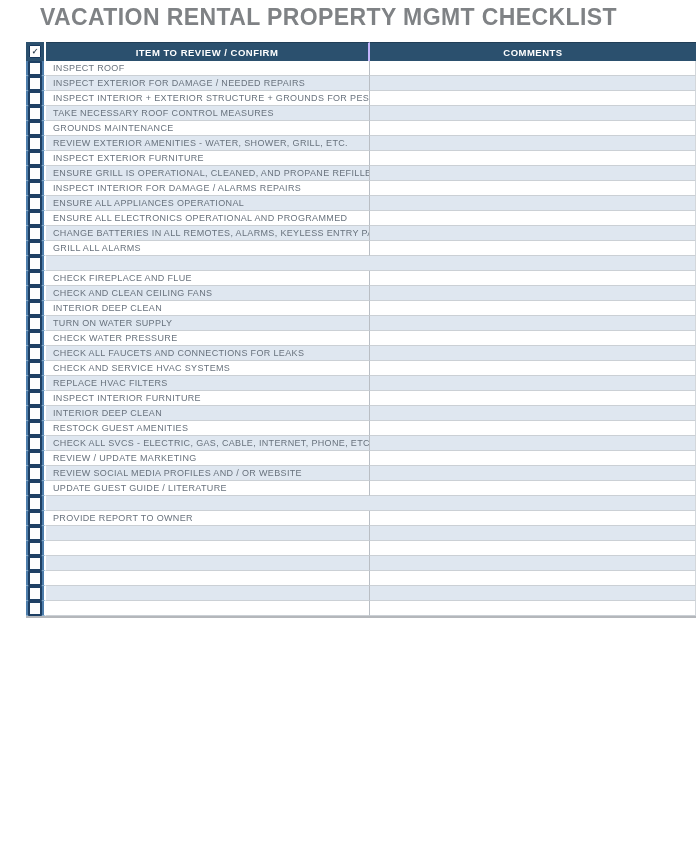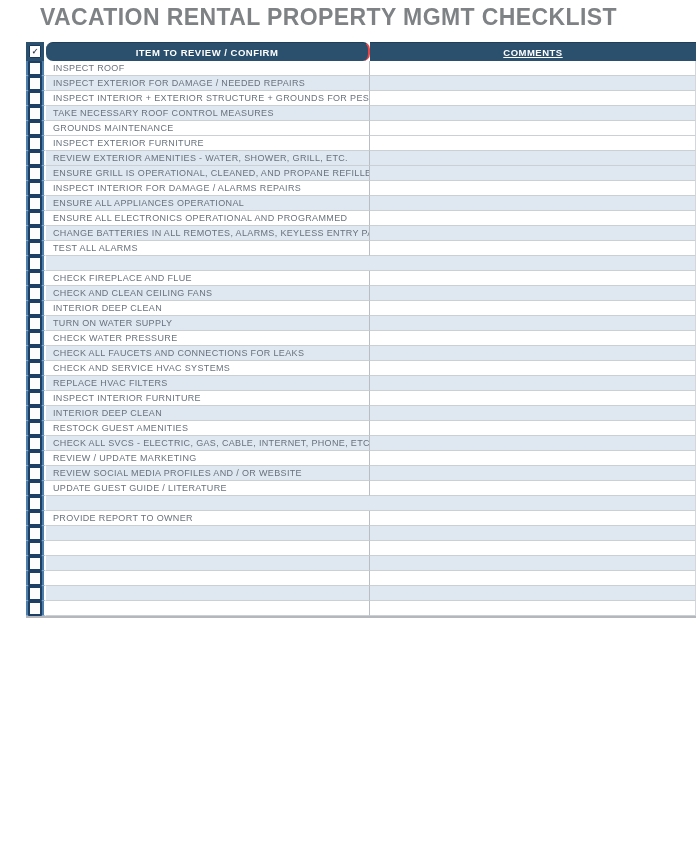--- a/index.html
+++ b/index.html
@@ -27,22 +27,22 @@
     width:10px;height:11px;background:#fdfdfd;border:1px solid #17375c;border-radius:1px;
     display:flex;align-items:center;justify-content:center;
     font-size:8px;line-height:8px;color:#2b3e50;font-weight:bold;
   }
   .hdr-cell{
     box-sizing:border-box;background:#2b506e;color:#ffffff;
     font-size:9.5px;font-weight:bold;letter-spacing:0.5px;
     display:flex;align-items:center;justify-content:center;
     border-top:1px solid #203e57;
   }
-  .hdr-item{flex:0 0 324px;width:324px;border-right:2px solid #ef4444;border-radius:7px;}
-  .hdr-comments{flex:1;text-decoration:underline;}
+  .hdr-item{flex:0 0 324px;width:324px;border-right:2px solid #c4b5fd;}
+  .hdr-comments{flex:1;}
 
   .row{display:flex;height:15px;}
   .cb-cell{
     flex:0 0 20px;width:20px;box-sizing:border-box;background:#4d7dab;
     border-right:2px solid #ffffff;border-bottom:1px solid #87accb;
     display:flex;align-items:center;justify-content:center;
   }
   .checkbox{
     width:10px;height:11px;background:#fdfdfd;border:2px solid #1d3f63;border-radius:1px;
   }
@@ -111,43 +111,43 @@
   </div>
         <div class="row">
     <div class="cb-cell">
       <span class="checkbox"></span>
     </div>
     <div class="item-cell">
       <span>GROUNDS MAINTENANCE</span>
     </div>
     <div class="comment-cell"></div>
   </div>
+        <div class="row alt">
+    <div class="cb-cell">
+      <span class="checkbox"></span>
+    </div>
+    <div class="item-cell">
+      <span>REVIEW EXTERIOR AMENITIES - WATER, SHOWER, GRILL, ETC.</span>
+    </div>
+    <div class="comment-cell"></div>
+  </div>
         <div class="row">
     <div class="cb-cell">
       <span class="checkbox"></span>
     </div>
     <div class="item-cell">
       <span>INSPECT EXTERIOR FURNITURE</span>
     </div>
     <div class="comment-cell"></div>
   </div>
         <div class="row alt">
     <div class="cb-cell">
       <span class="checkbox"></span>
     </div>
     <div class="item-cell">
-      <span>REVIEW EXTERIOR AMENITIES - WATER, SHOWER, GRILL, ETC.</span>
-    </div>
-    <div class="comment-cell"></div>
-  </div>
-        <div class="row alt">
-    <div class="cb-cell">
-      <span class="checkbox"></span>
-    </div>
-    <div class="item-cell">
       <span>ENSURE GRILL IS OPERATIONAL, CLEANED, AND PROPANE REFILLED</span>
     </div>
     <div class="comment-cell"></div>
   </div>
         <div class="row">
     <div class="cb-cell">
       <span class="checkbox"></span>
     </div>
     <div class="item-cell">
       <span>INSPECT INTERIOR FOR DAMAGE / ALARMS REPAIRS</span>
@@ -179,21 +179,21 @@
     <div class="item-cell">
       <span>CHANGE BATTERIES IN ALL REMOTES, ALARMS, KEYLESS ENTRY PADS, ETC.</span>
     </div>
     <div class="comment-cell"></div>
   </div>
         <div class="row">
     <div class="cb-cell">
       <span class="checkbox"></span>
     </div>
     <div class="item-cell">
-      <span>TEST ALL ALARMS</span>
+      <span>GRILL ALL ALARMS</span>
     </div>
     <div class="comment-cell"></div>
   </div>
         <div class="row alt">
     <div class="cb-cell">
       <span class="checkbox"></span>
     </div>
     <div class="comment-cell"></div>
   </div>
         <div class="row">

